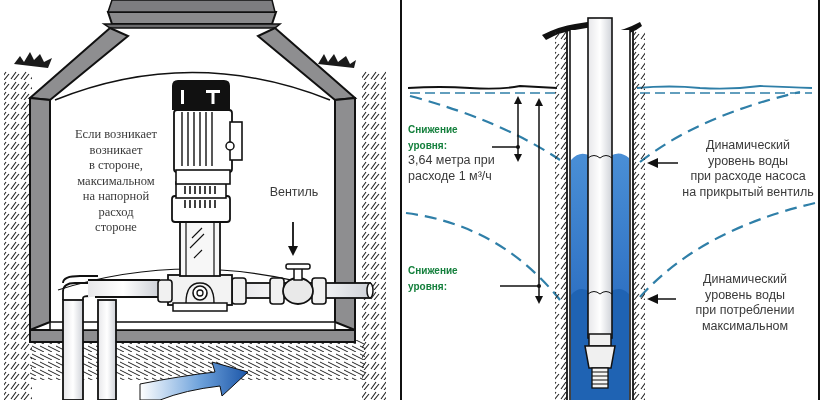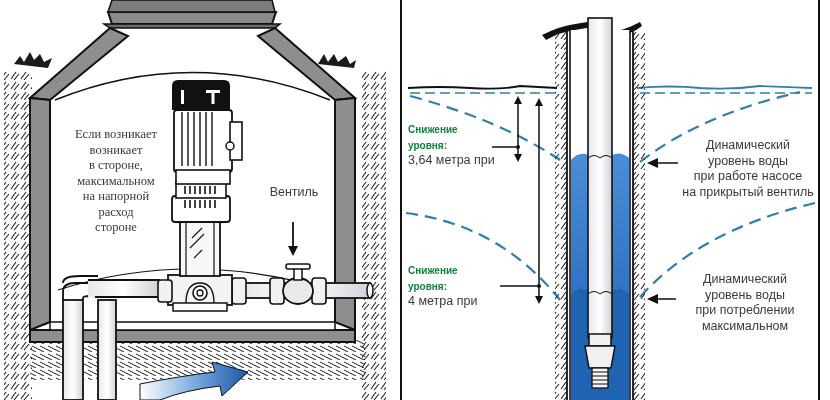--- a/index.html
+++ b/index.html
@@ -236,30 +236,30 @@
   <div>на напорной</div>
   <div>расход</div>
   <div>стороне</div>
 </div>
 <div class="lbl" style="left:262px; top:185px; width:64px;">Вентиль</div>
 
 <div class="lbl lbl-left" style="left:408px; top:122px;">
   <div class="bold">Снижение</div>
   <div class="bold">уровня:</div>
   <div>3,64 метра при</div>
+  <div>расходе 1 м³/ч</div>
 </div>
 <div class="lbl lbl-left" style="left:408px; top:263px;">
   <div class="bold">Снижение</div>
   <div class="bold">уровня:</div>
-  <div>4 метра при</div>
 </div>
 <div class="lbl" style="left:676px; top:138px; width:144px;">
   <div>Динамический</div>
   <div>уровень воды</div>
-  <div>при работе насосе</div>
+  <div>при расходе насоса</div>
   <div>на прикрытый вентиль</div>
 </div>
 <div class="lbl" style="left:676px; top:272px; width:138px;">
   <div>Динамический</div>
   <div>уровень воды</div>
   <div>при потреблении</div>
   <div>максимальном</div>
 </div>
 
 </body></html>

